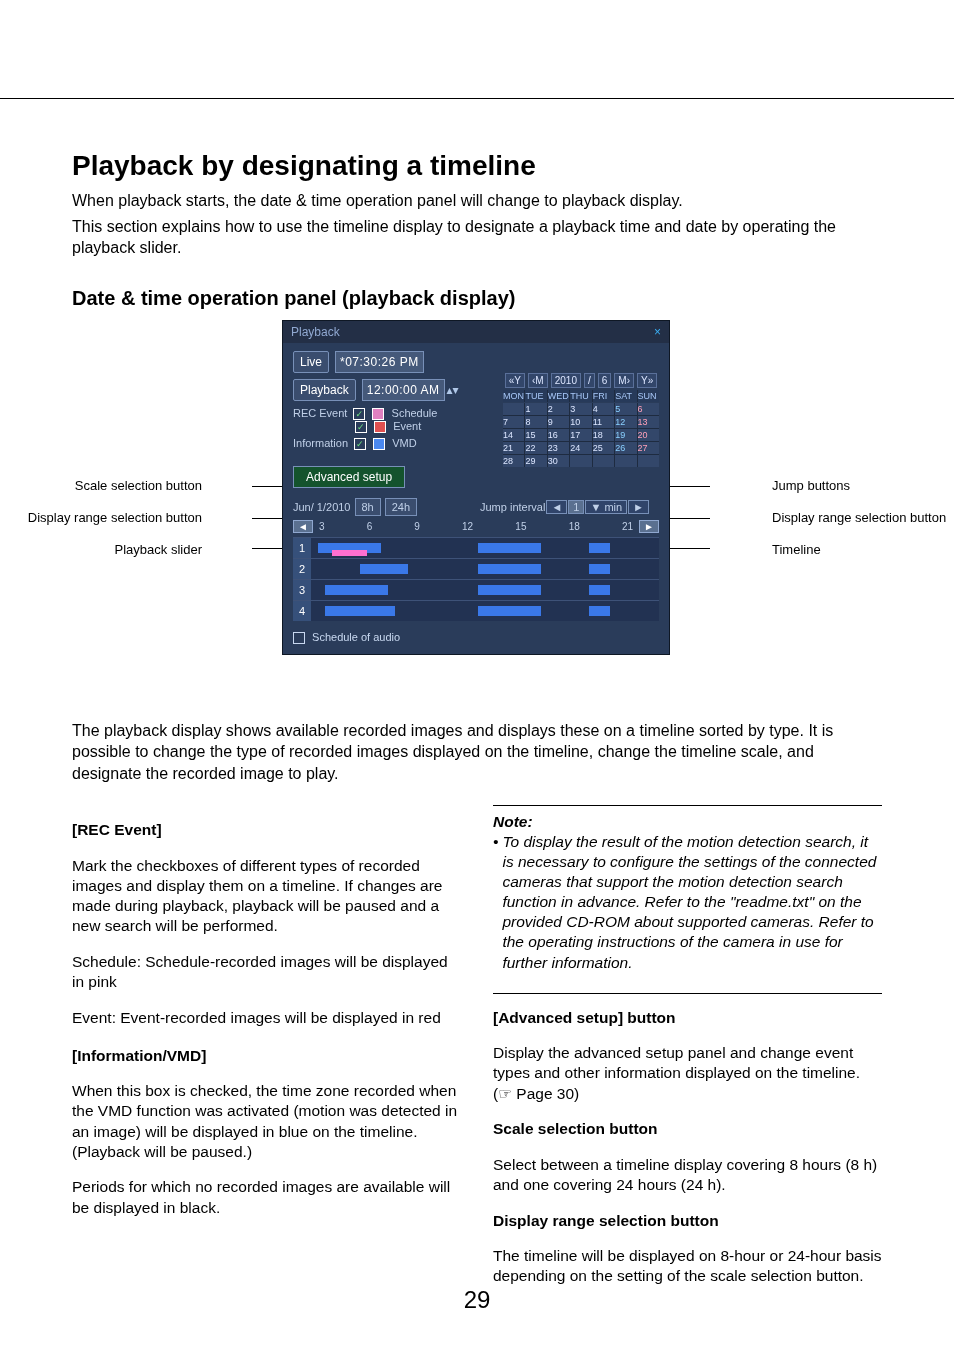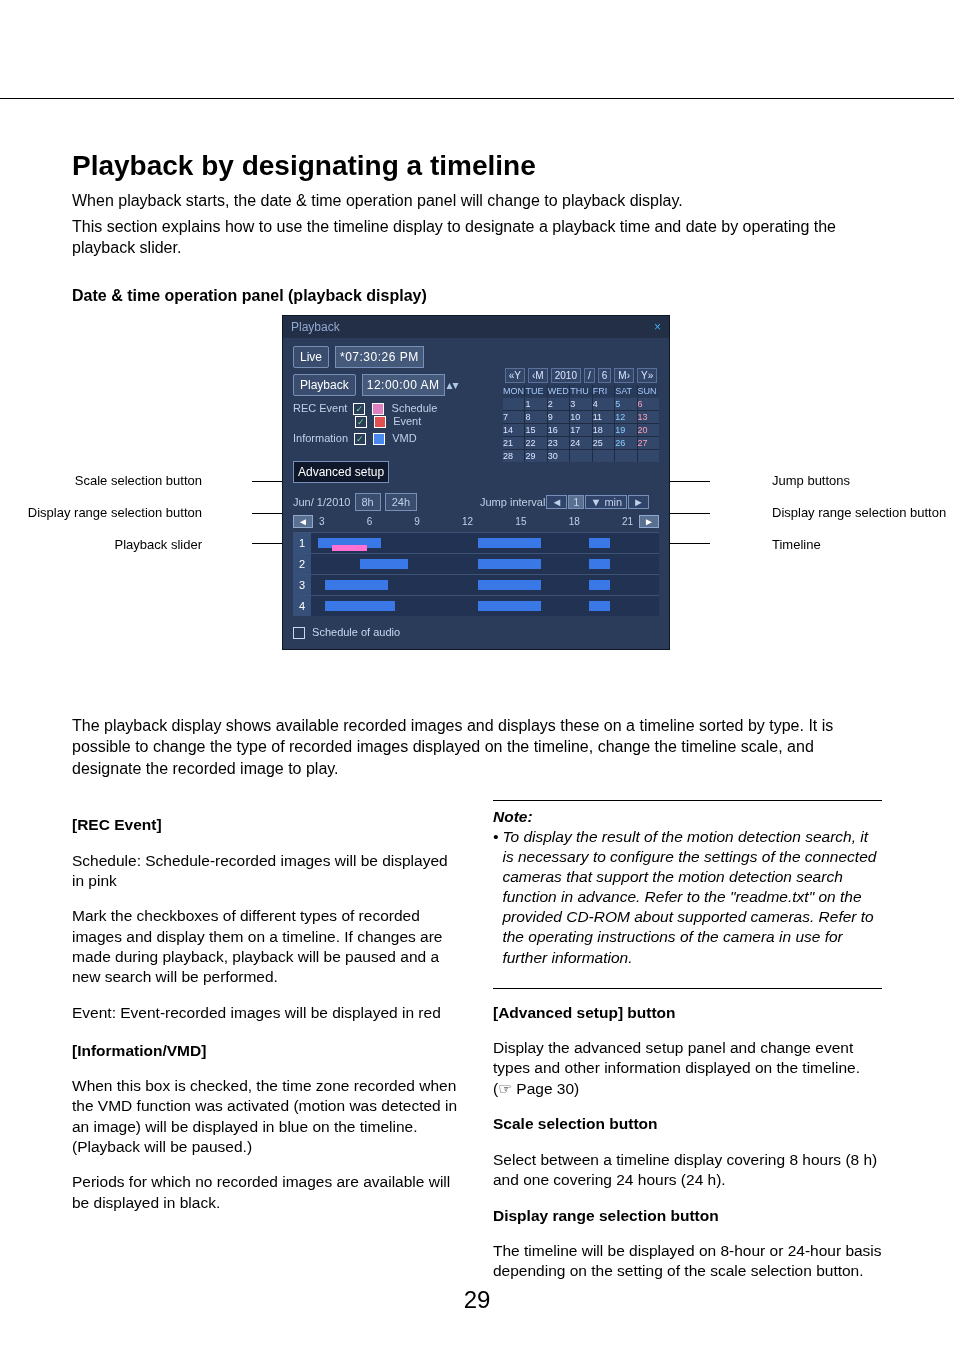--- a/index.html
+++ b/index.html
@@ -27,21 +27,21 @@
   font-size: 28px;
   font-weight: bold;
   margin: 60px 0 8px 0;
 }
 p.intro {
   font-size: 16px;
   line-height: 1.35;
   margin: 4px 0;
 }
 .subhead {
-  font-size: 16px;
+  font-size: 20px;
   font-weight: bold;
   margin-top: 28px;
   margin-bottom: 10px;
 }
 .panel-area {
   position: relative;
   height: 380px;
 }
 .callouts-left {
   position: absolute;
@@ -105,21 +105,21 @@
 .cal-grid div { background:#33476a; text-align:left; padding:1px 0; font-size:9px; }
 .cal-grid .dh { background:#273a5a; color:#a8c8f8; }
 .cal-grid .sat { color:#8ad0ff; }
 .cal-grid .sun { color:#ffa0b8; }
 .legend { font-size:11px; color:#c0d0e8; }
 .legend .pink { display:inline-block; width:10px; height:10px; background:#e080c0; border:1px solid #fff; vertical-align:middle; margin:0 4px 0 3px;}
 .legend .red { display:inline-block; width:10px; height:10px; background:#e05050; border:1px solid #fff; vertical-align:middle; margin:0 4px 0 3px;}
 .legend .chk { display:inline-block; width:10px; height:10px; background:#2a3c5a; border:1px solid #fff; vertical-align:middle; margin:0 4px 0 3px;}
 .legend .chk.on::after { content:"✓"; color:#6fe080; font-size:9px; position:relative; top:-2px; left:1px;}
 .advbtn {
-  background:#0f172a; border:1px solid #7890b8; padding:3px 4px; color:#fff;
+  background:#14532d; border:1px solid #7890b8; padding:3px 12px; color:#fff;
   margin-top:8px; display:inline-block;
 }
 .scalebar {
   display:flex; align-items:center; margin-top:10px; font-size:11px; color:#c0d0e8;
 }
 .scalebar .tab { background:#3a4d6e; border:1px solid #7890b8; padding:2px 6px; margin-left:4px; }
 .jumpctrl { position:absolute; right:10px; display:flex; align-items:center; gap:1px; color:#c0d0e8; font-size:11px;}
 .jumpctrl .ab { background:#30446a; border:1px solid #7890b8; padding:0 4px; }
 .ruler {
   display:flex; align-items:center; margin-top:4px; color:#c0d0e8; font-size:10px;
@@ -330,22 +330,22 @@
         </div>
       </div>
     </div>
   </div>
 
   <p class="intro" style="margin-top:20px;">The playback display shows available recorded images and displays these on a timeline sorted by type. It is possible to change the type of recorded images displayed on the timeline, change the timeline scale, and designate the recorded image to play.</p>
 
   <div class="cols">
     <div class="col">
       <p><b>[REC Event]</b></p>
+      <p>Mark the checkboxes of different types of recorded images and display them on a timeline. If changes are made during playback, playback will be paused and a new search will be performed.</p>
       <p>Schedule: Schedule-recorded images will be displayed in pink</p>
-      <p>Mark the checkboxes of different types of recorded images and display them on a timeline. If changes are made during playback, playback will be paused and a new search will be performed.</p>
       <p>Event: Event-recorded images will be displayed in red</p>
       <p style="margin-top:18px;"><b>[Information/VMD]</b></p>
       <p>When this box is checked, the time zone recorded when the VMD function was activated (motion was detected in an image) will be displayed in blue on the timeline. (Playback will be paused.)</p>
       <p>Periods for which no recorded images are available will be displayed in black.</p>
     </div>
     <div class="col">
       <div class="notebox">
         <b>Note:</b>
         <div style="display:flex;">
             <span style="margin-right:4px;">•</span>

